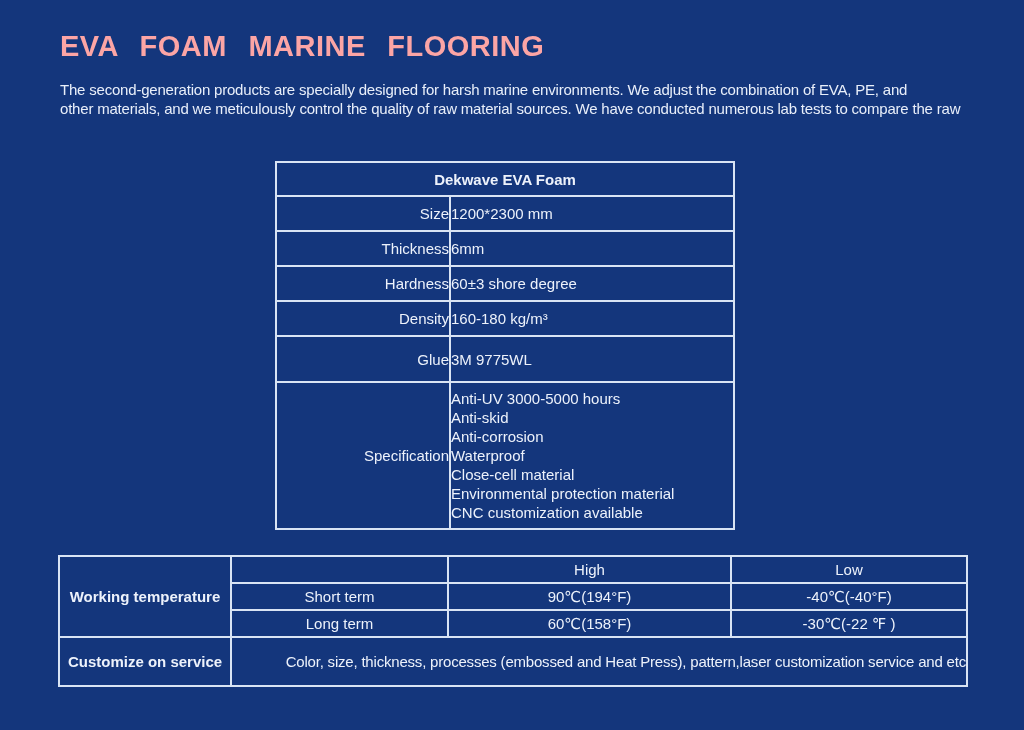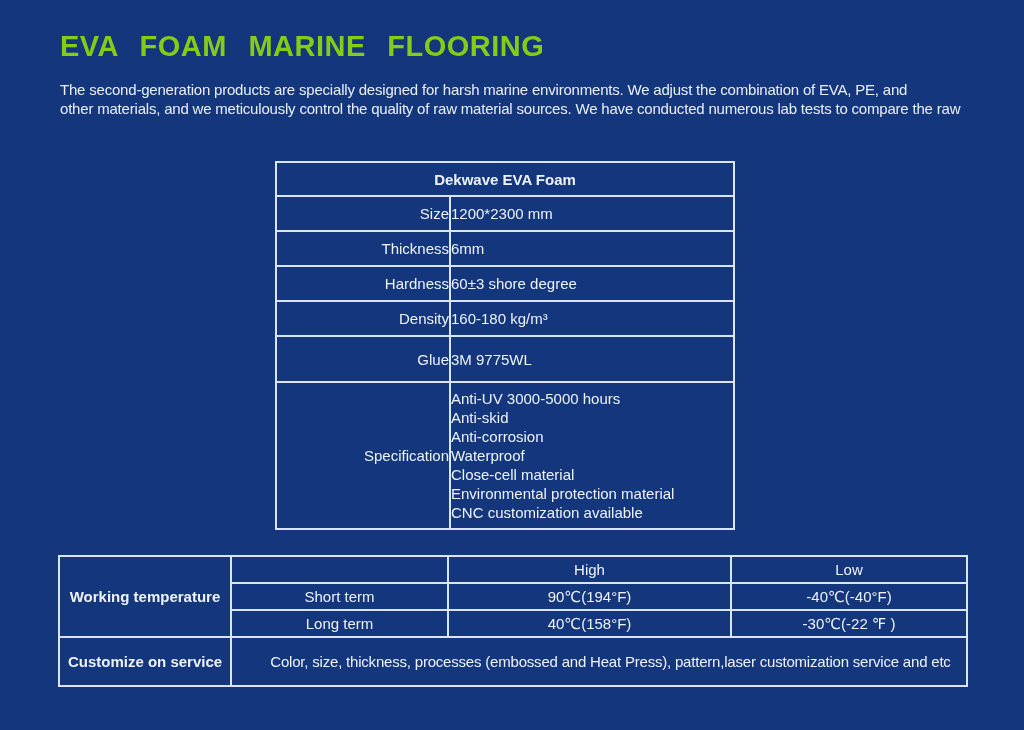--- a/index.html
+++ b/index.html
@@ -11,21 +11,21 @@
     color: #edf2fb;
     overflow: hidden;
   }
 
   .page-title {
     position: absolute;
     left: 60px;
     top: 30px;
     font-size: 29px;
     font-weight: bold;
-    color: #84cc16;
+    color: #fca5a5;
     letter-spacing: 0.5px;
     word-spacing: 13px;
     white-space: nowrap;
   }
 
   .intro {
     position: absolute;
     left: 60px;
     top: 80px;
     width: 960px;
@@ -87,21 +87,21 @@
   .temp-table col.t2 { width: 217px; }
   .temp-table col.t3 { width: 283px; }
   .temp-table col.t4 { width: 236px; }
   .temp-table td { text-align: center; height: 27px; }
   .temp-table td.row-label {
     font-weight: bold;
     text-align: center;
   }
   .temp-table tr.r-custom td { height: 49px; }
   .temp-table td.custom-value {
-    text-align: center;
+    text-align: right;
     padding-left: 23px;
     letter-spacing: -0.2px;
   }
 </style>
 </head>
 <body>
 
 <h1 class="page-title">EVA FOAM MARINE FLOORING</h1>
 
 <div class="intro">
@@ -169,21 +169,21 @@
     <td>High</td>
     <td>Low</td>
   </tr>
   <tr>
     <td>Short term</td>
     <td>90℃(194°F)</td>
     <td>-40℃(-40°F)</td>
   </tr>
   <tr>
     <td>Long term</td>
-    <td>40℃(158°F)</td>
+    <td>60℃(158°F)</td>
     <td>-30℃(-22 ℉ )</td>
   </tr>
   <tr class="r-custom">
     <td class="row-label">Customize on service</td>
     <td class="custom-value" colspan="3">Color, size, thickness, processes (embossed and Heat Press), pattern,laser customization service and etc</td>
   </tr>
 </tbody>
   </table>
 
 </body></html>

